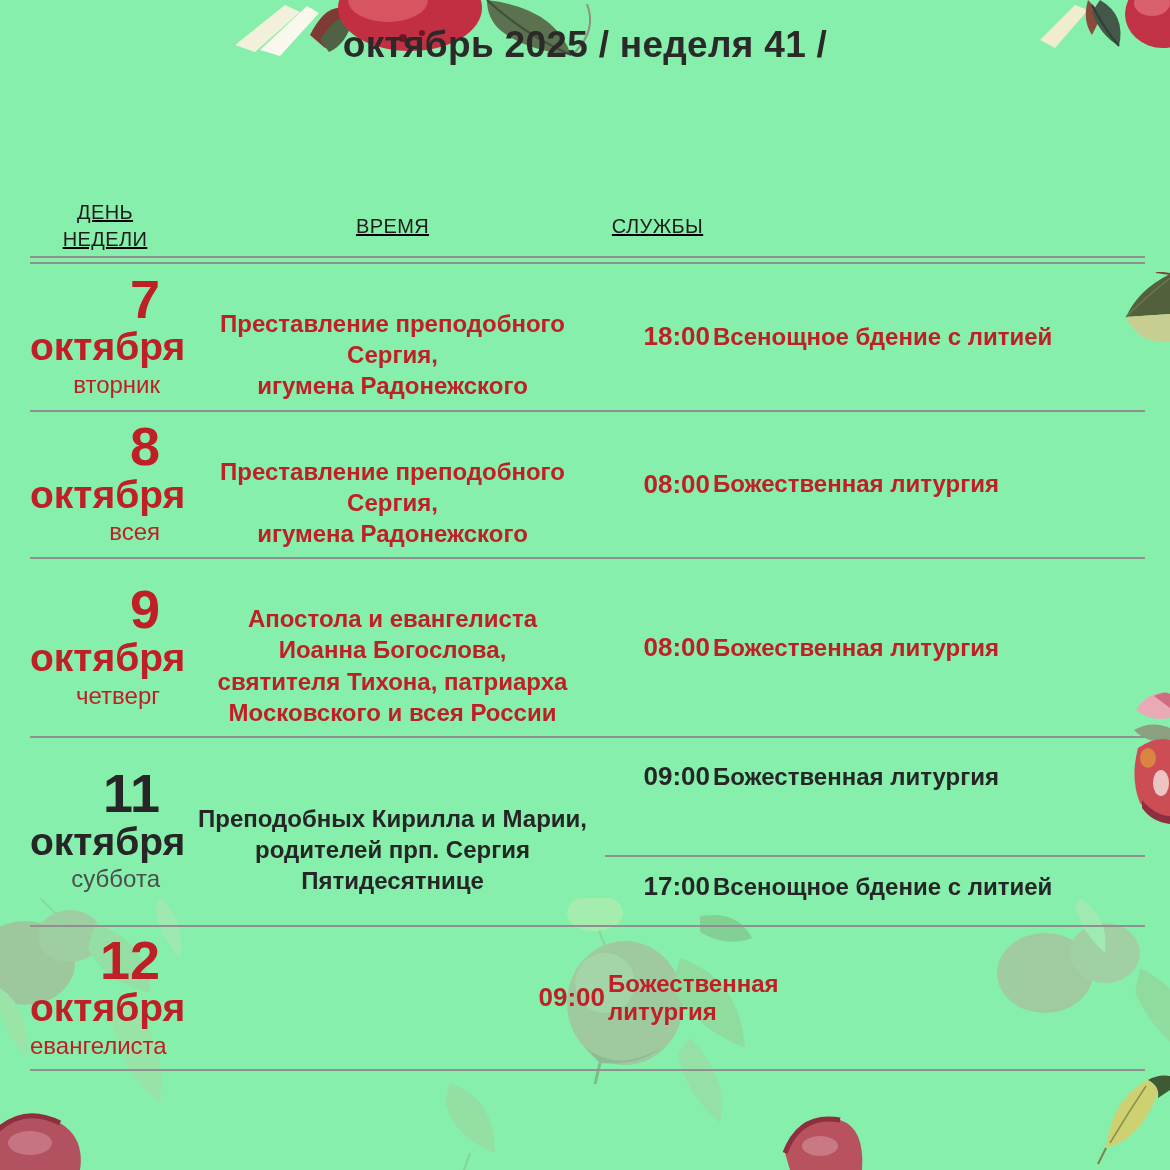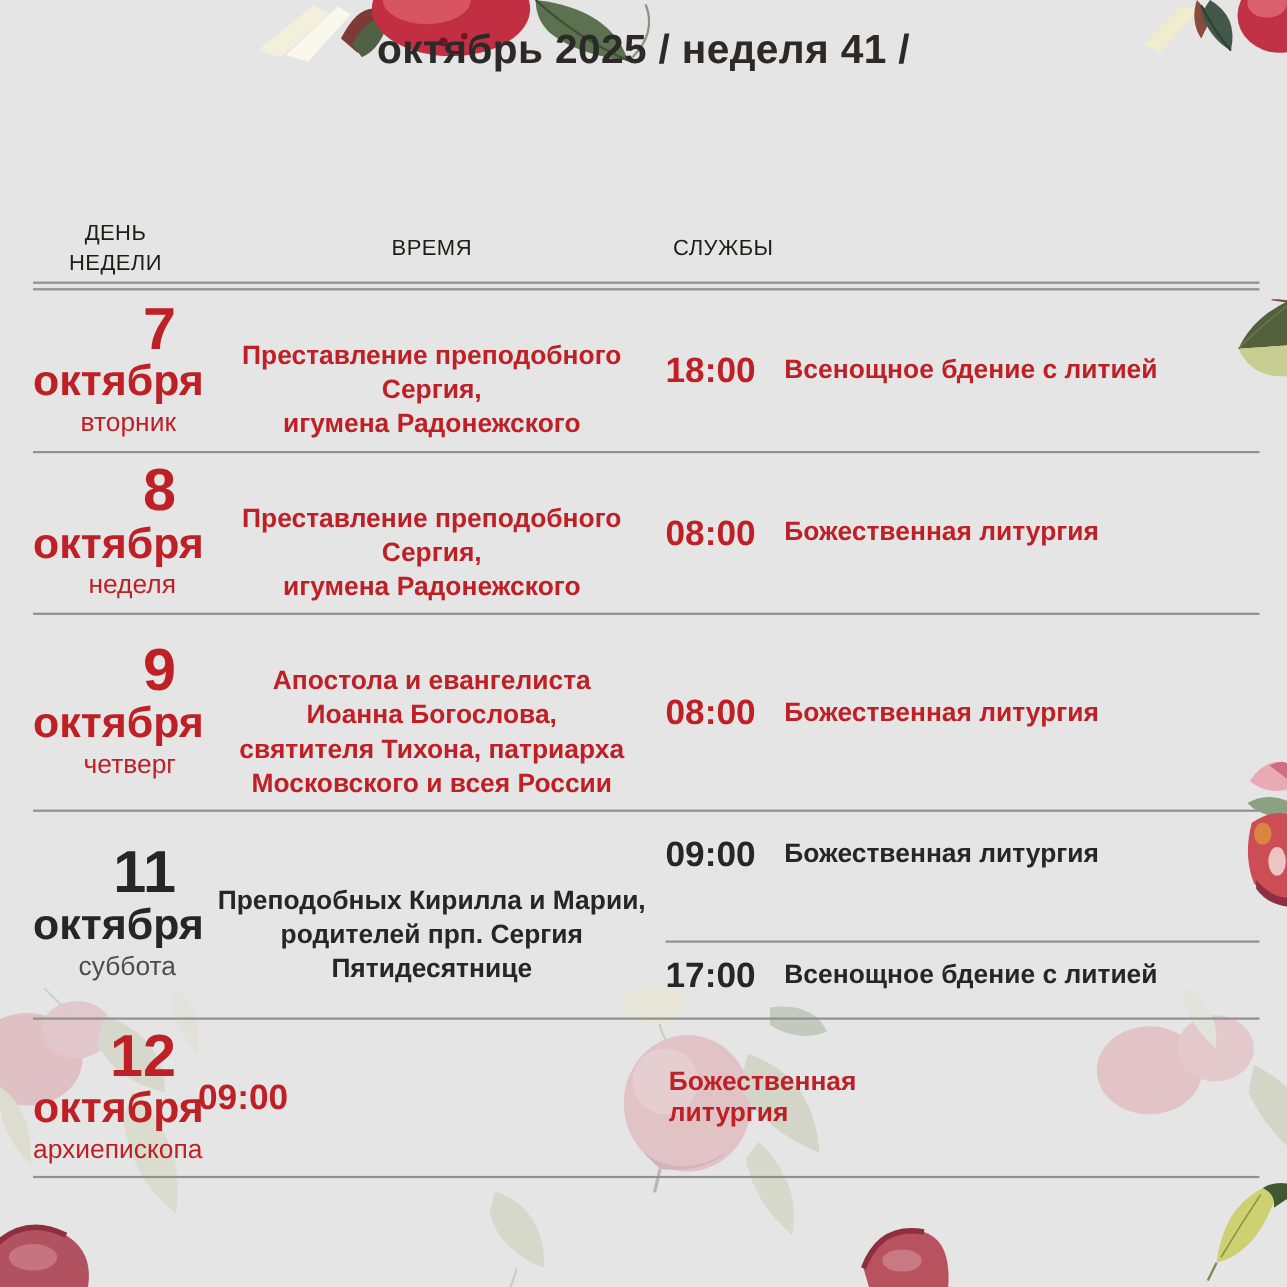--- a/index.html
+++ b/index.html
@@ -6,21 +6,21 @@
     --red:#be2026;
     --black:#262626;
     --gray-text:#4d4d4d;
     --line:#909090;
   }
   *{box-sizing:border-box;}
   html,body{margin:0;padding:0;background:#fff;}
   .page{
     position:relative;
     width:1170px;height:1170px;
-    background:#e5e5e5;
+    background:#86efac;
     overflow:hidden;
     font-family:"Liberation Sans","DejaVu Sans",sans-serif;
   }
   .deco{position:absolute;pointer-events:none;}
   .deco-top-center{left:225px;top:0;z-index:0;}
   .deco-top-right{left:1030px;top:0;z-index:0;}
   .deco-leaf-right{left:1118px;top:272px;z-index:2;}
   .deco-flower-right{left:1126px;top:688px;z-index:2;}
   .deco-bottom{left:0;top:898px;z-index:0;}
   .g-faded{opacity:0.3;}
@@ -34,20 +34,21 @@
 
   .schedule{
     position:absolute;left:30px;top:196px;width:1115px;z-index:1;
   }
   .thead{
     display:grid;
     grid-template-columns:150px 425px 105px 1fr;
     align-items:center;
     min-height:60px;
     padding-bottom:0;
+    text-decoration:underline;
   }
   .th{
     text-align:center;
     font-size:20px;
     color:#1d1d1b;
     line-height:1.35;
     white-space:pre-line;
     letter-spacing:0.4px;
   }
   .double-sep{
@@ -68,21 +69,21 @@
   .day-number{font-size:54px;font-weight:bold;line-height:0.95;}
   .day-month{font-size:39px;font-weight:bold;line-height:1.15;}
   .day-weekday{font-size:24px;font-weight:normal;line-height:1.25;text-align:right;}
   .saints-cell{
     text-align:center;
     font-size:24px;font-weight:bold;
     line-height:1.3;
     white-space:pre-line;
     margin-top:36px;
   }
-  .time-cell{text-align:left;font-size:32px;font-weight:bold;}
+  .time-cell{text-align:right;font-size:26px;font-weight:bold;}
   .service-cell{font-size:24px;font-weight:bold;padding-left:3px;}
   .services-stack{align-self:stretch;display:flex;flex-direction:column;justify-content:center;}
   .service-line{
     display:grid;grid-template-columns:105px 1fr;
     align-items:center;flex:1;min-height:62px;
   }
   .service-line + .service-line{border-top:2px solid var(--line);margin-top:47px;}
 
   .row-red .day-number,.row-red .day-month,.row-red .day-weekday,
   .row-red .saints-cell,.row-red .time-cell,.row-red .service-cell{color:var(--red);}
@@ -198,21 +199,21 @@
       <div class="saints-cell">Преставление преподобного Сергия,
 игумена Радонежского</div>
       <div class="time-cell">18:00</div>
       <div class="service-cell">Всенощное бдение с литией</div>
     </div>
 
     <div class="row row-red">
       <div class="day-cell">
         <div class="day-number">8</div>
         <div class="day-month">октября</div>
-        <div class="day-weekday">неделя</div>
+        <div class="day-weekday">всея</div>
       </div>
       <div class="saints-cell">Преставление преподобного Сергия,
 игумена Радонежского</div>
       <div class="time-cell">08:00</div>
       <div class="service-cell">Божественная литургия</div>
     </div>
 
     <div class="row row-red">
       <div class="day-cell">
         <div class="day-number">9</div>
@@ -244,20 +245,20 @@
           <div class="time-cell">17:00</div>
           <div class="service-cell">Всенощное бдение с литией</div>
         </div>
       </div>
     </div>
 
     <div class="row row-red">
       <div class="day-cell">
         <div class="day-number">12</div>
         <div class="day-month">октября</div>
-        <div class="day-weekday">архиепископа</div>
+        <div class="day-weekday">евангелиста</div>
       </div>
       <div class="time-cell">09:00</div>
       <div class="service-cell">Божественная литургия</div>
     </div>
 
   </div>
 </div>
 
 </body></html>

